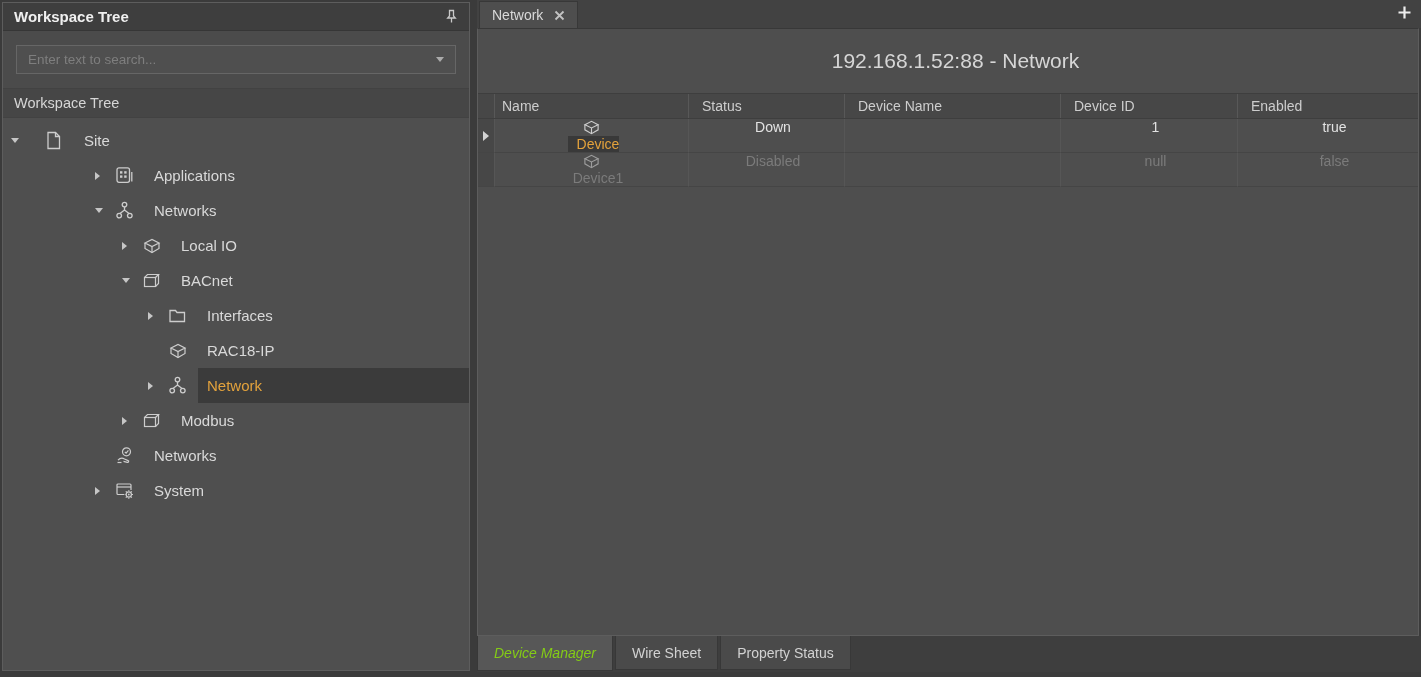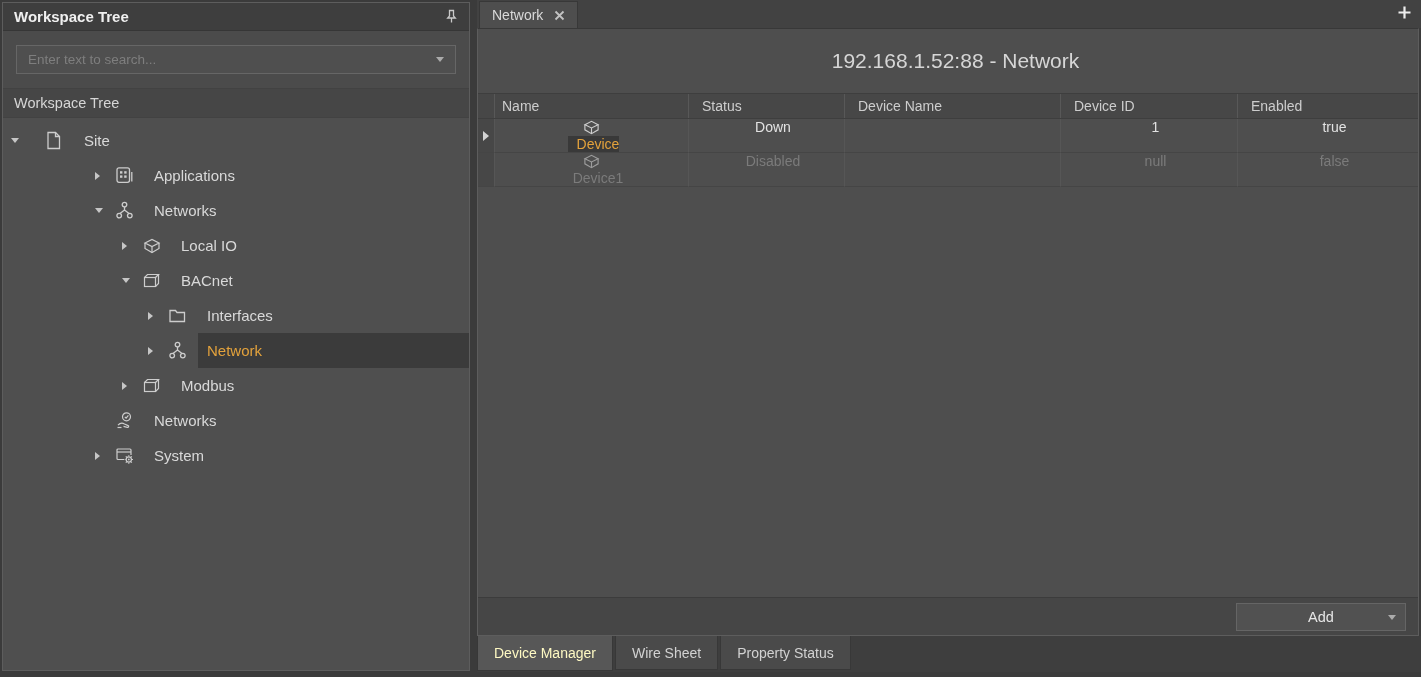--- a/index.html
+++ b/index.html
@@ -114,21 +114,21 @@
   }
   .add-button .dd-caret { position:absolute; right:9px; top:11px; }
 
   
   #bottom-tabs { position:absolute; left:477px; top:636px; width:944px; height:36px; background:#3E3E3E; display:flex; align-items:flex-start; }
   .b-tab {
     height:34px; display:flex; align-items:center; padding:0 16px;
     font-size:14px; color:#D2D2D2; background:#4A4A4A;
     border:1px solid #383838; border-top:none; margin-right:2px;
   }
-  .b-tab.active { background:#575757; color:#fef9c3; height:35px; }
+  .b-tab.active { background:#575757; color:#84cc16; height:35px;font-style:italic; }
 
   .dd-caret { width:0; height:0; border-left:4.5px solid transparent; border-right:4.5px solid transparent; border-top:5px solid #ABABAB; }
 </style>
 </head>
 <body>
 
 <div id="left-panel">
   <div class="panel-header">
     <span>Workspace Tree</span>
     <span class="pin-btn">
@@ -231,20 +231,31 @@
           <span class="caret-col"></span>
         </span>
       <span class="tw-icon">
         <svg width="19" height="17" viewBox="0 0 19 17" fill="none" stroke="#CDCDCD" stroke-width="1.3">
           <path d="M2 14.5 V3.5 h5.5 l1.5 2 h7.5 v9 z"></path>
         </svg>
       </span>
       <span class="tw-label">Interfaces</span>
     </div>
 
+    <div class="tree-row lvl4">
+      <span class="tw-caret"></span>
+      <span class="tw-icon">
+        <svg width="20" height="18" viewBox="0 0 20 18" fill="none" stroke="#CDCDCD" stroke-width="1.2">
+          <polygon points="3,6 10,2.5 17,6 10,9.5"></polygon>
+            <path d="M3 6 v5.5 L10 15.5 L17 11.5 V6"></path>
+            <path d="M10 9.5 V15.5"></path>
+        </svg>
+      </span>
+      <span class="tw-label">RAC18-IP</span>
+    </div>
 
     <div class="tree-row lvl4 selected">
       <span class="tw-caret">
           <span class="caret-col"></span>
         </span>
       <span class="tw-icon">
         <svg width="19" height="19" viewBox="0 0 19 19" fill="none" stroke="#CDCDCD" stroke-width="1.3">
           <circle cx="9.5" cy="3.6" r="2.3"></circle>
             <circle cx="4.2" cy="14.6" r="2.3"></circle>
             <circle cx="14.8" cy="14.6" r="2.3"></circle>
@@ -361,25 +372,19 @@
       <span class="name-label">Device1</span>
     </div>
     <div class="td">Disabled</div>
     <div class="td"></div>
     <div class="td">null</div>
     <div class="td">false</div>
   </div>
 
   <div class="table-filler"></div>
 
-  <div class="add-bar">
-    <div class="add-button">
-      <span>Add</span>
-      <span class="dd-caret"></span>
-    </div>
-  </div>
 </div>
 
 <div id="bottom-tabs">
   <div class="b-tab active">Device Manager</div>
   <div class="b-tab">Wire Sheet</div>
   <div class="b-tab">Property Status</div>
 </div>
 
 </body></html>

